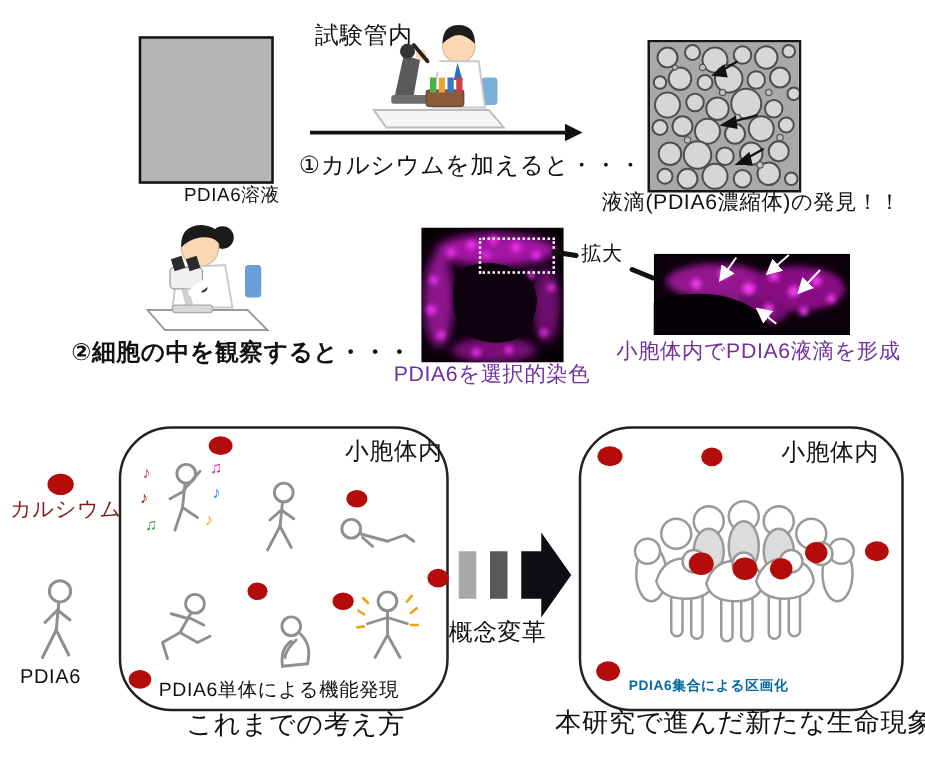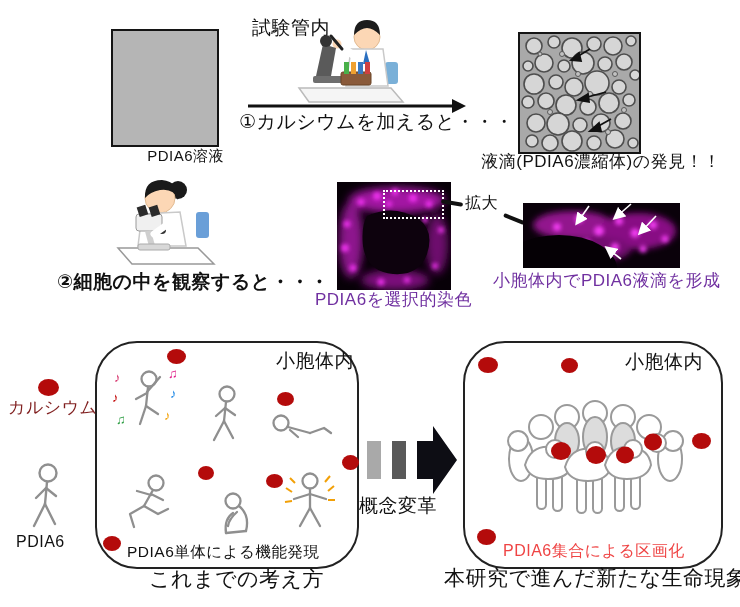--- a/index.html
+++ b/index.html
@@ -6,21 +6,21 @@
   #stage{position:relative;width:740px;height:607px;background:#fff;overflow:hidden;
          font-family:"Liberation Sans","DejaVu Sans",sans-serif;color:#111;}
   .abs{position:absolute;}
   .jp{letter-spacing:0.5px;white-space:nowrap;}
   
   #solution-square{left:111px;top:29px;width:104px;height:114px;background:#b5b5b5;border:2px solid #141414;}
   #solution-label{left:104px;top:147px;width:120px;text-align:right;font-size:15px;}
   #tube-label{left:252px;top:15px;font-size:19px;}
   #scientist-bench{left:293px;top:8px;}
   #arrow1{left:248px;top:97px;}
-  #step1-label{left:239px;top:109px;font-size:19px;}
+  #step1-label{left:239px;top:119px;font-size:19px;}
   #droplet-image{left:518px;top:32px;width:119px;height:118px;border:2px solid #141414;}
   #droplet-caption{left:462px;top:150px;width:278px;text-align:center;font-size:17px;}
   
   #scientist-scope{left:108px;top:168px;}
   #step2-label{left:57px;top:269px;font-size:19px;font-weight:bold;}
   #cell-image{left:337px;top:182px;width:114px;height:108px;}
   #roi-rect{left:383px;top:190px;width:57px;height:25px;border:2px dotted #fff;}
   #zoom-label{left:465px;top:193px;font-size:16px;}
   .connector{background:#111;height:4px;border-radius:2px;}
   #conn-a{left:441px;top:201px;width:22px;transform:rotate(9deg);}
@@ -33,21 +33,21 @@
   #left-box{left:95px;top:341px;width:260px;height:224px;}
   #right-box{left:463px;top:341px;width:256px;height:224px;}
   #left-box-title{left:276px;top:348px;font-size:19px;}
   #right-box-title{left:625px;top:349px;font-size:19px;}
   .dot{background:#b40b0b;border-radius:50%;}
   #calcium-label{left:8px;top:396px;font-size:17px;color:#7f1d1d;}
   #pdia6-label{left:16px;top:533px;font-size:16px;text-align:right;}
   #left-caption{left:127px;top:542px;font-size:15.5px;}
   #left-label{left:149px;top:565px;font-size:21px;}
   #arrow-label{left:359px;top:493px;font-size:19px;}
-  #right-caption{left:503px;top:541px;font-size:16px;color:#ef4444;}
+  #right-caption{left:503px;top:541px;font-size:11px;color:#0369a1;font-weight:bold;}
   #right-label{left:444px;top:564px;font-size:21px;}
   svg{display:block;}
 </style>
 </head>
 <body>
 
 <div id="stage">
 
   <div class="abs" id="solution-square"></div>
   <div class="abs jp" id="solution-label">PDIA6溶液</div>

